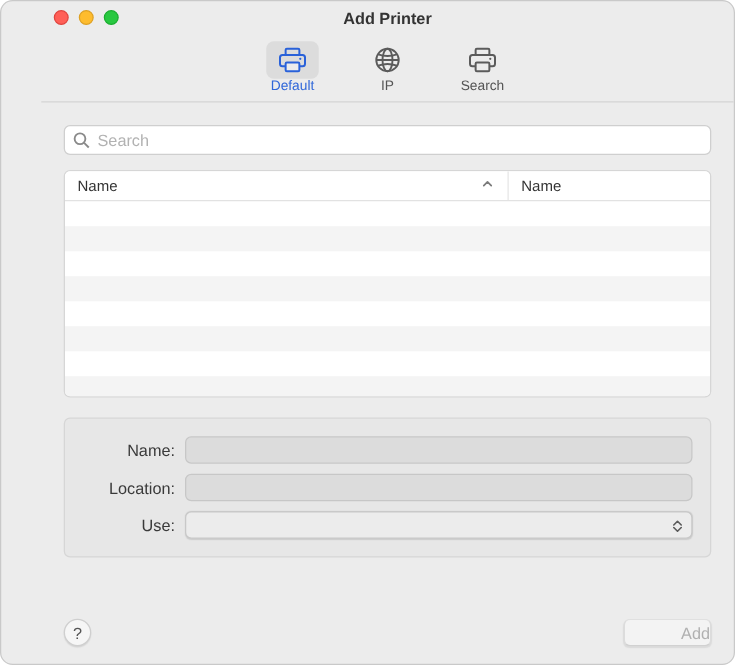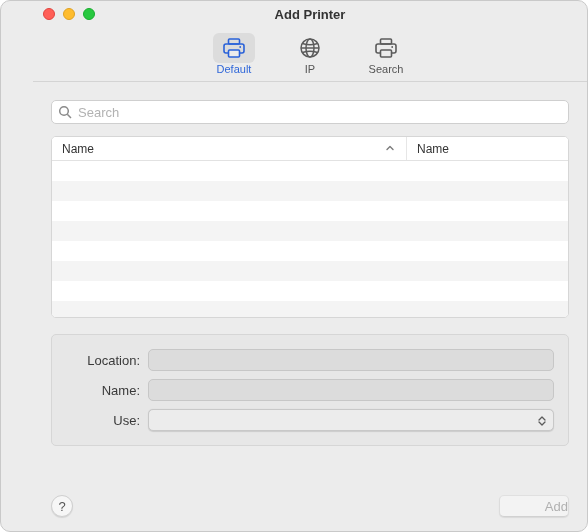--- a/index.html
+++ b/index.html
@@ -319,25 +319,25 @@
         <div class="row stripe"></div>
         <div class="row"></div>
         <div class="row stripe"></div>
         <div class="row"></div>
         <div class="row stripe"></div>
       </div>
     </div>
 
     <div class="form-box">
       <div class="form-row">
+        <div class="form-label">Name:</div>
+        <input class="form-input" disabled="" value="" style="">
+      </div>
+      <div class="form-row">
         <div class="form-label">Location:</div>
-        <input class="form-input" disabled="" value="" style="">
-      </div>
-      <div class="form-row">
-        <div class="form-label">Name:</div>
         <input class="form-input" disabled="" value="" style="">
       </div>
       <div class="form-row">
         <div class="form-label">Use:</div>
         <div class="form-select">
           <span></span>
           <span class="select-stepper">
             <svg width="8" height="5" viewBox="0 0 8 5">
                 <path d="M1 4 L4 1 L7 4" fill="none" stroke="#5b5b5b" stroke-width="1.3" stroke-linecap="round" stroke-linejoin="round"></path>
               </svg>

